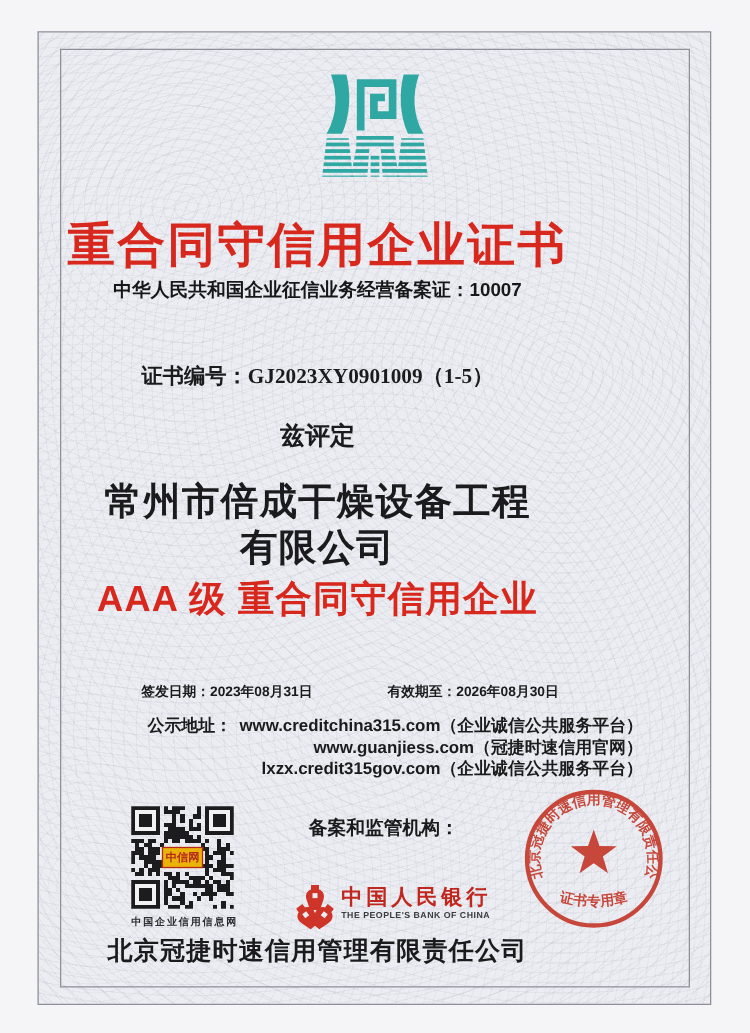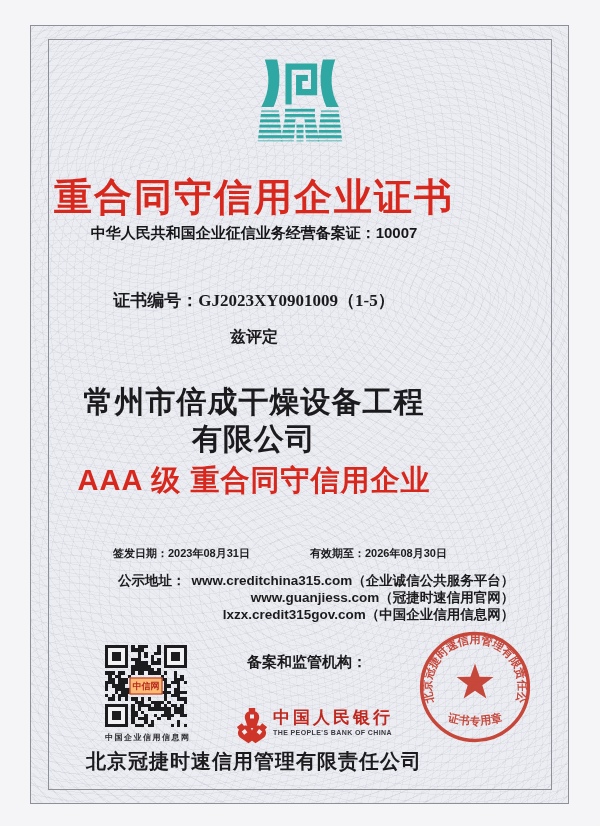--- a/index.html
+++ b/index.html
@@ -29,38 +29,38 @@
   .abs{position:absolute;}
   .ctr{left:0;width:508px;text-align:center;}
 
   .logo-wrap{left:256px;top:54px;width:88px;height:92px;}
 
   .title{top:176px;font-size:38px;line-height:42px;font-weight:bold;color:#d8271d;letter-spacing:2px;}
   .subtitle{top:224px;font-size:15px;line-height:18px;font-weight:bold;color:#17171a;}
 
   .serif{font-family:"Liberation Serif","DejaVu Serif",serif;}
   .certno{top:290px;font-size:17px;line-height:22px;font-weight:bold;}
-  .intro{top:328px;font-size:16px;line-height:18px;font-weight:bold;}
+  .intro{top:340px;font-size:20px;line-height:18px;font-weight:bold;}
   .company{top:383px;font-size:30px;line-height:37px;font-weight:bold;letter-spacing:1px;}
   .rating{top:463px;font-size:29px;line-height:34px;font-weight:bold;color:#d8271d;letter-spacing:1px;}
 
   .dates{top:546px;height:20px;font-size:11px;font-weight:bold;}
   .date-issue{position:absolute;left:113px;top:0;}
   .date-valid{position:absolute;left:310px;top:0;}
 
   .publicity{top:572px;left:118px;display:flex;font-size:13.5px;font-weight:bold;line-height:17px;text-align:right;}
   .publicity .label{white-space:nowrap;margin-right:6px;}
   .publicity .sites div{white-space:nowrap;}
 
   .qr-block{left:105px;top:645px;width:82px;}
   .qr-box{position:relative;width:82px;height:82px;}
   .qr-box svg{width:82px;height:82px;display:block;shape-rendering:crispEdges;}
   .qr-center{
     position:absolute;left:50%;top:50%;transform:translate(-50%,-50%);
-    font-size:9px;font-weight:bold;color:#b5281e;background:#fdba74;
+    font-size:9px;font-weight:bold;color:#b5281e;background:#eab308;
     padding:1px 2px;white-space:nowrap;border:1px solid #b5281e;
   }
   .qr-caption{margin-top:5px;font-size:8px;font-weight:bold;letter-spacing:1.5px;text-align:right;white-space:nowrap;color:#2a2a2e;}
 
   .regulator-label{top:653px;left:247px;font-size:15px;font-weight:bold;}
 
   .pboc{top:688px;left:237px;display:flex;align-items:flex-start;margin-top:20px;}
   .pboc-emblem{width:30px;height:36px;margin-right:6px;}
   .pboc-text{display:flex;flex-direction:column;}
   .pboc-cn{font-size:17px;line-height:20px;font-weight:bold;color:#c0281f;letter-spacing:3px;white-space:nowrap;font-family:"Liberation Serif","DejaVu Serif",serif;}
@@ -125,21 +125,21 @@
     <div class="abs dates" style="left:0;width:600px;">
       <span class="date-issue">签发日期：2023年08月31日</span>
       <span class="date-valid">有效期至：2026年08月30日</span>
     </div>
 
     <div class="abs publicity">
       <span class="label">公示地址：</span>
       <div class="sites">
         <div>www.creditchina315.com（企业诚信公共服务平台）</div>
         <div>www.guanjiess.com（冠捷时速信用官网）</div>
-        <div>lxzx.credit315gov.com（中国企业信用信息网）</div>
+        <div>lxzx.credit315gov.com（企业诚信公共服务平台）</div>
       </div>
     </div>
 
     <div class="abs qr-block">
       <div class="qr-box">
         <svg viewBox="0 0 25 25" aria-hidden="true">
             <g id="qr-modules">
               <rect x="0" y="0" width="7" height="7" fill="#1c1c1e"></rect>
               <rect x="1" y="1" width="5" height="5" fill="#f2f2f5"></rect>
               <rect x="2" y="2" width="3" height="3" fill="#1c1c1e"></rect>

